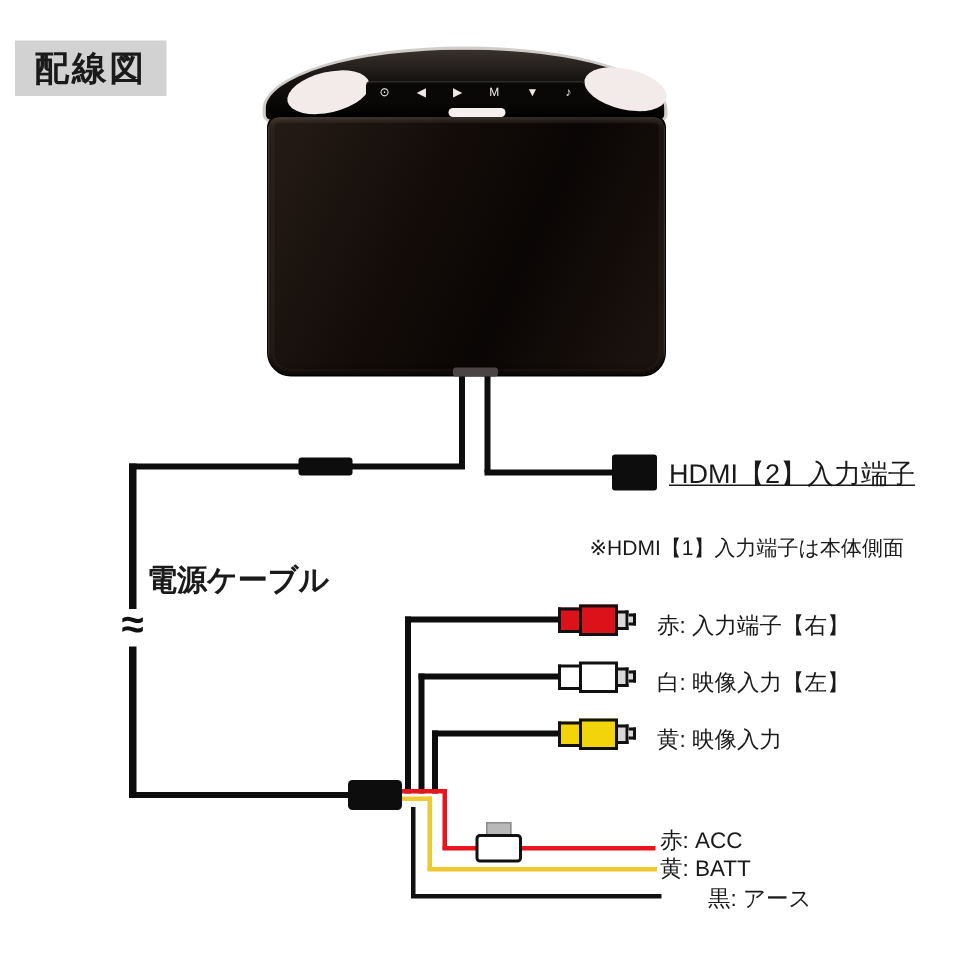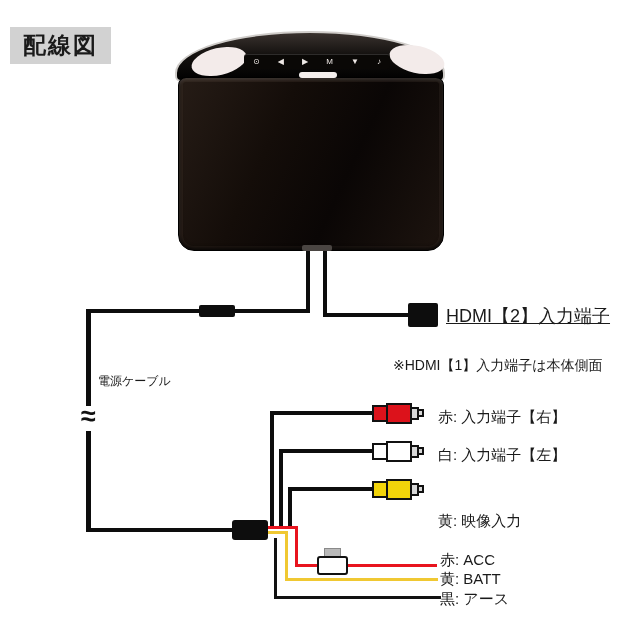--- a/index.html
+++ b/index.html
@@ -32,21 +32,21 @@
                inset 0 0 0 4px rgba(95,78,66,.18);}
   .dev-nub{left:302px;top:245px;width:30px;height:6px;background:#4a4542;border-radius:2px;z-index:3;}
   
   .cable{background:#0d0d0d;z-index:1;}
   .conn{background:#0d0d0d;z-index:2;border-radius:2px;}
   
   .brk{left:75px;top:406px;width:27px;height:25px;background:#fff;z-index:2;
        font-size:27px;font-weight:bold;line-height:21px;text-align:center;color:#111;}
   
   .lbl{z-index:4;white-space:nowrap;color:#1a1a1a;}
-  .lbl.power{left:98px;top:373px;font-size:12px;}
+  .lbl.power{left:98px;top:373px;font-size:20px;font-weight:bold;}
   .lbl.hdmi{left:446px;top:304px;font-size:18px;text-decoration:underline;}
   .lbl.note{left:393px;top:357px;font-size:14px;}
   .lbl.rca{left:438px;font-size:15px;}
   .lbl.wire{left:440px;font-size:15px;}
   
   .rca-conn{left:372px;height:20px;display:flex;align-items:center;z-index:3;}
   .rca-collar{width:12px;height:13px;border:2px solid #111;border-right:none;}
   .rca-body{width:22px;height:17px;border:2px solid #111;}
   .rca-ferrule{width:5px;height:9px;background:#d8d8d8;border:2px solid #111;border-left:none;}
   .rca-tip{width:3px;height:4px;background:#d8d8d8;border:2px solid #111;border-left:none;}
@@ -117,34 +117,34 @@
     <span class="rca-tip"></span>
 </div>
 <div class="abs rca-conn" style="top:479px;">
   <span class="rca-collar c-yellow"></span>
     <span class="rca-body c-yellow"></span>
     <span class="rca-ferrule"></span>
     <span class="rca-tip"></span>
 </div>
 
 <div class="abs lbl rca" style="top:408px;">赤: 入力端子【右】</div>
-<div class="abs lbl rca" style="top:446px;">白: 入力端子【左】</div>
-<div class="abs lbl rca" style="top:512px;">黄: 映像入力</div>
+<div class="abs lbl rca" style="top:446px;">白: 映像入力【左】</div>
+<div class="abs lbl rca" style="top:484px;">黄: 映像入力</div>
 
 <div class="abs junction"></div>
 
 <div class="abs w-red" style="left:266px;top:526px;width:32px;height:3px;"></div>
 <div class="abs w-red" style="left:295px;top:526px;width:3px;height:40px;"></div>
 <div class="abs w-red" style="left:295px;top:564px;width:142px;height:3px;"></div>
 
 <div class="abs w-yel" style="left:266px;top:531px;width:22px;height:3px;"></div>
 <div class="abs w-yel" style="left:285px;top:531px;width:3px;height:49px;"></div>
 <div class="abs w-yel" style="left:285px;top:578px;width:153px;height:3px;"></div>
 
 <div class="abs w-blk" style="left:274px;top:538px;width:3px;height:60px;"></div>
 <div class="abs w-blk" style="left:274px;top:596px;width:167px;height:3px;"></div>
 
 <div class="abs fuse-cap"></div>
 <div class="abs fuse-body"></div>
 
 <div class="abs lbl wire" style="top:551px;">赤: ACC</div>
 <div class="abs lbl wire" style="top:570px;">黄: BATT</div>
-<div class="abs lbl wire" style="top:590px;">黒: アース</div>
+<div class="abs lbl wire" style="top:590px;margin-left:32px;">黒: アース</div>
 
 </body></html>

